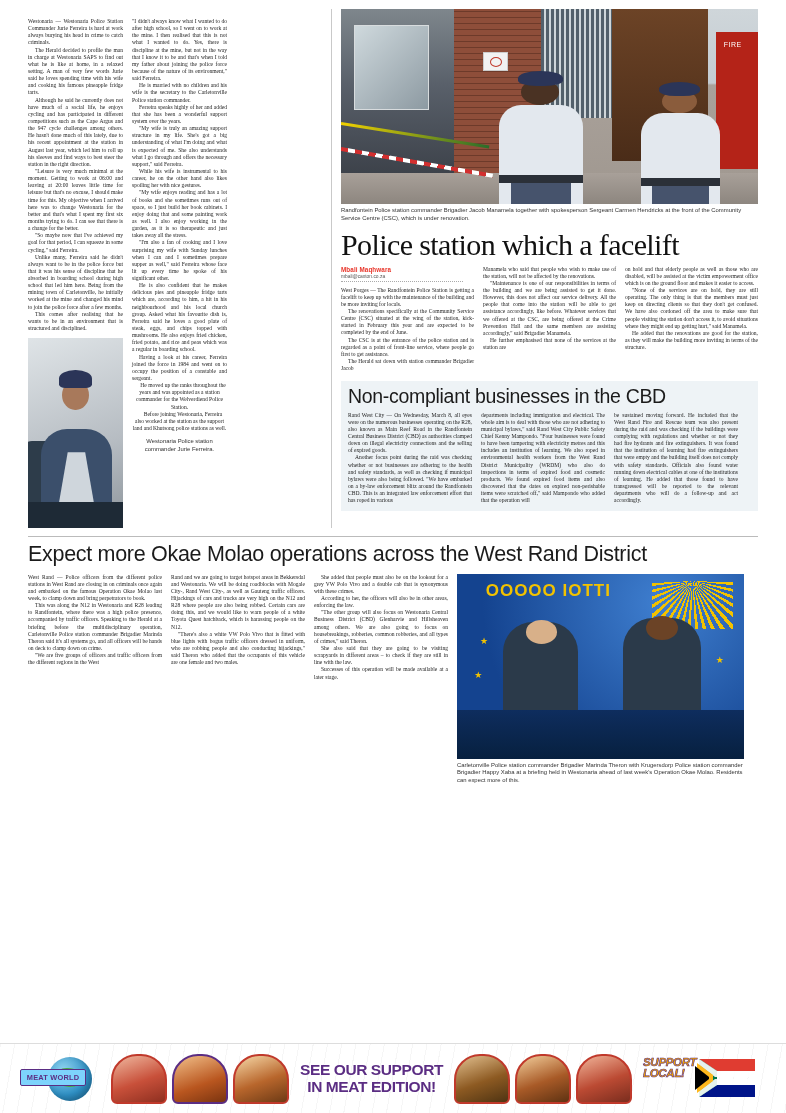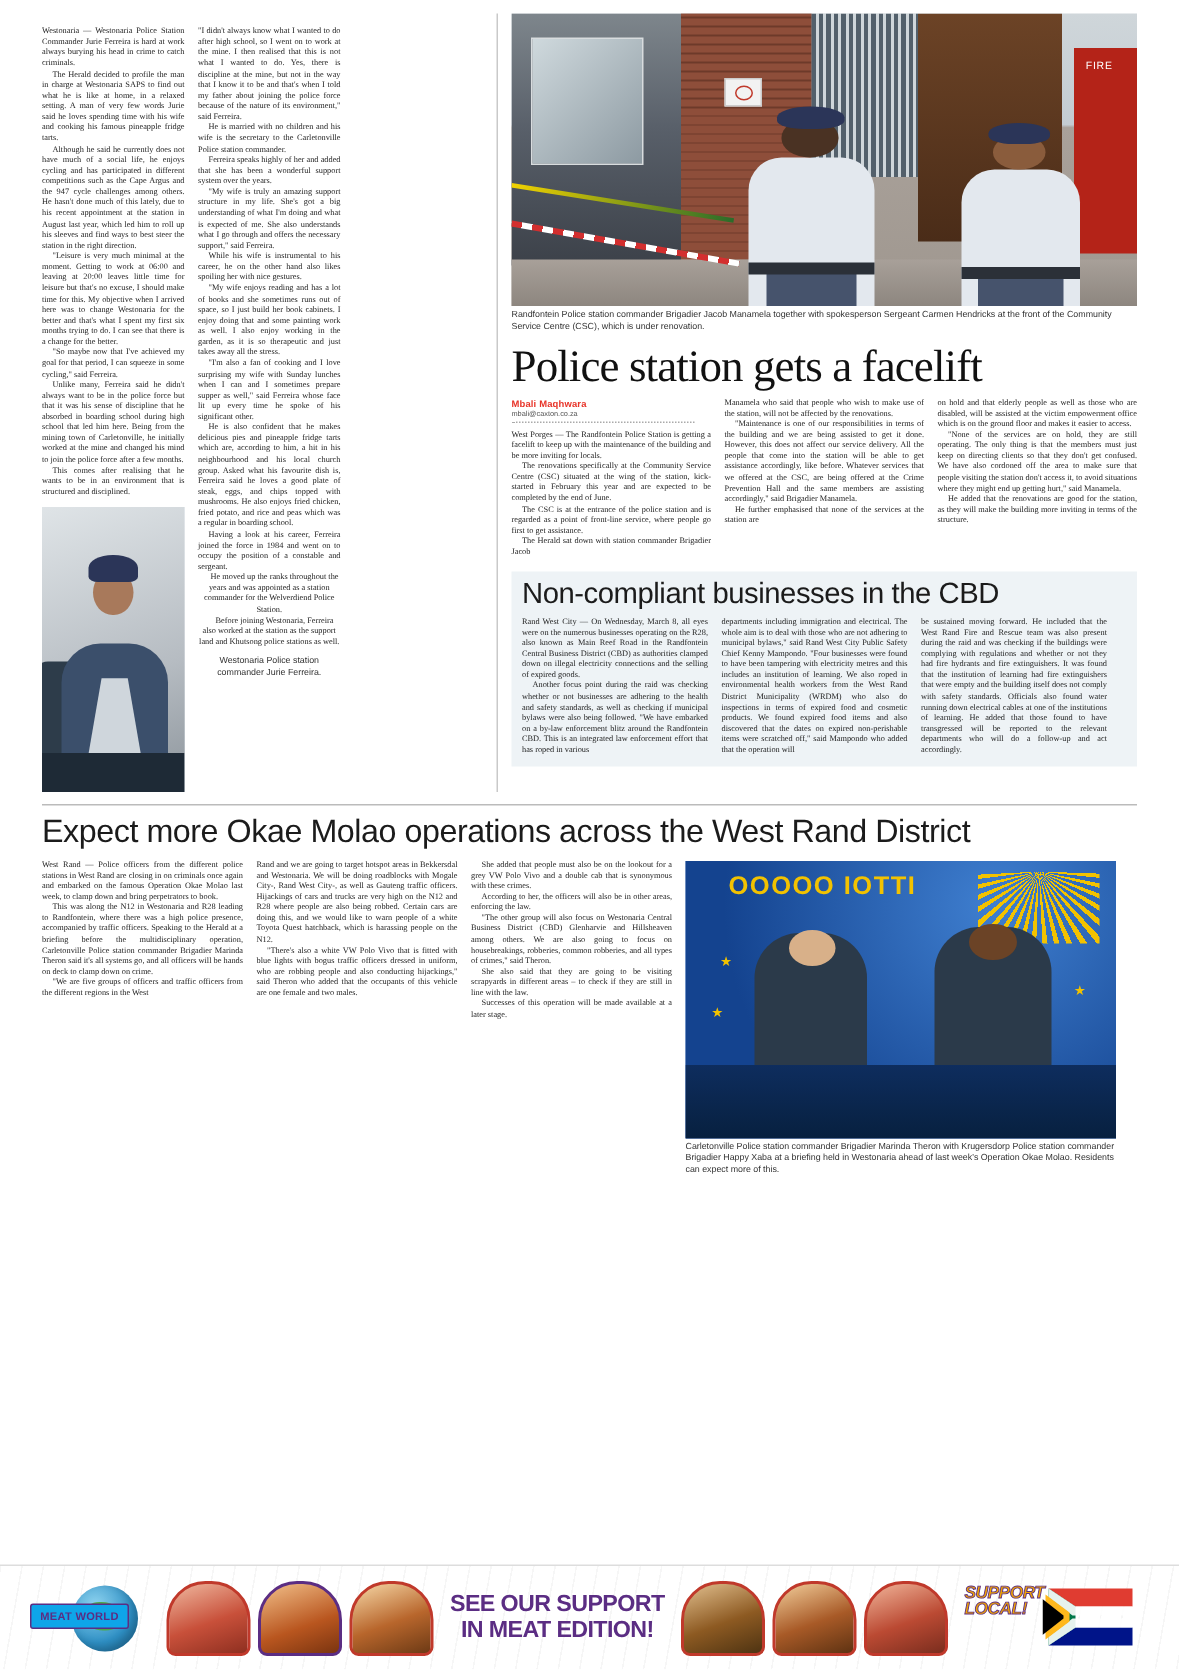--- a/index.html
+++ b/index.html
@@ -166,21 +166,21 @@
     align-items:center; gap:5px; }
   .ad-swirl { position:absolute; inset:0;
     background:repeating-linear-gradient(100deg, rgba(0,0,0,0.035) 0 1px, transparent 1px 14px); }
   .mw-logo { position:relative; width:86px; height:44px; flex:0 0 auto; }
   .mw-globe { position:absolute; left:28px; top:0; width:44px; height:44px; border-radius:50%;
     background:radial-gradient(circle at 35% 30%, #8fd4f0, #2e8fc4 60%, #1f6f9e);
     box-shadow:inset -3px -3px 6px rgba(0,0,0,0.2); }
   .mw-globe:after { content:""; position:absolute; left:18%; top:26%; width:60%; height:44%;
     background:#4aa84a; border-radius:40% 55% 45% 50%; }
   .mw-plate { position:absolute; left:0; top:12px; width:66px; height:17px;
-    background:#0ea5e9; border:1.6px solid #5b2d83; border-radius:2px;
+    background:#7dd3fc; border:1.6px solid #5b2d83; border-radius:2px;
     display:flex; align-items:center; justify-content:center; }
   .mw-plate span { font-family:"Liberation Sans",sans-serif; font-weight:bold;
     font-size:7.4px; color:#5b2d83; letter-spacing:0.2px; }
   .food { width:56px; height:50px; flex:0 0 auto; position:relative;
     border-radius:26px 26px 6px 6px; overflow:hidden; }
   .food.f1 { border:2px solid #c0392b;
     background:linear-gradient(160deg,#f0b9a0,#c8503a 55%,#8e2f20); }
   .food.f2 { border:2px solid #5b2d83;
     background:linear-gradient(160deg,#f2c08a,#b9561f 60%,#7a3410); }
   .food.f3 { border:2px solid #c0392b;
@@ -277,21 +277,21 @@
           <div class="of-head" style="left:26%;bottom:60%;width:44%;height:15%;background:#8a5c3c;"></div>
           <div class="of-cap" style="left:22%;bottom:71%;width:52%;height:9%;"></div>
           <div class="of-pant" style="height:13%;background:#46536c;"></div>
           <div class="of-belt" style="bottom:12%;height:5%;"></div>
         </div>
       </div>
 
       <div class="caption" style="margin-top:3px;">Randfontein Police station commander Brigadier Jacob Manamela together with spokesperson Sergeant Carmen Hendricks at the front of the Community Service Centre (CSC), which is under renovation.</div>
 
       <div class="story2">
-        <div class="hl-serif h2-title">Police station gets a facelift</div>
+        <div class="hl-serif h2-title">Police station which a facelift</div>
 
         <div class="s2-cols">
           <div class="s2-col">
             <div class="byline-name">Mbali Maqhwara</div>
             <div class="byline-mail">mbali@caxton.co.za</div>
             <div class="byline-dots"></div>
             <div class="body-col" style="margin-top:5px;">
               <p class="noind bolded">West Porges — The Randfontein Police Station is getting a facelift to keep up with the maintenance of the building and be more inviting for locals.</p>
               <p>The renovations specifically at the Community Service Centre (CSC) situated at the wing of the station, kick-started in February this year and are expected to be completed by the end of June.</p>
               <p>The CSC is at the entrance of the police station and is regarded as a point of front-line service, where people go first to get assistance.</p>

